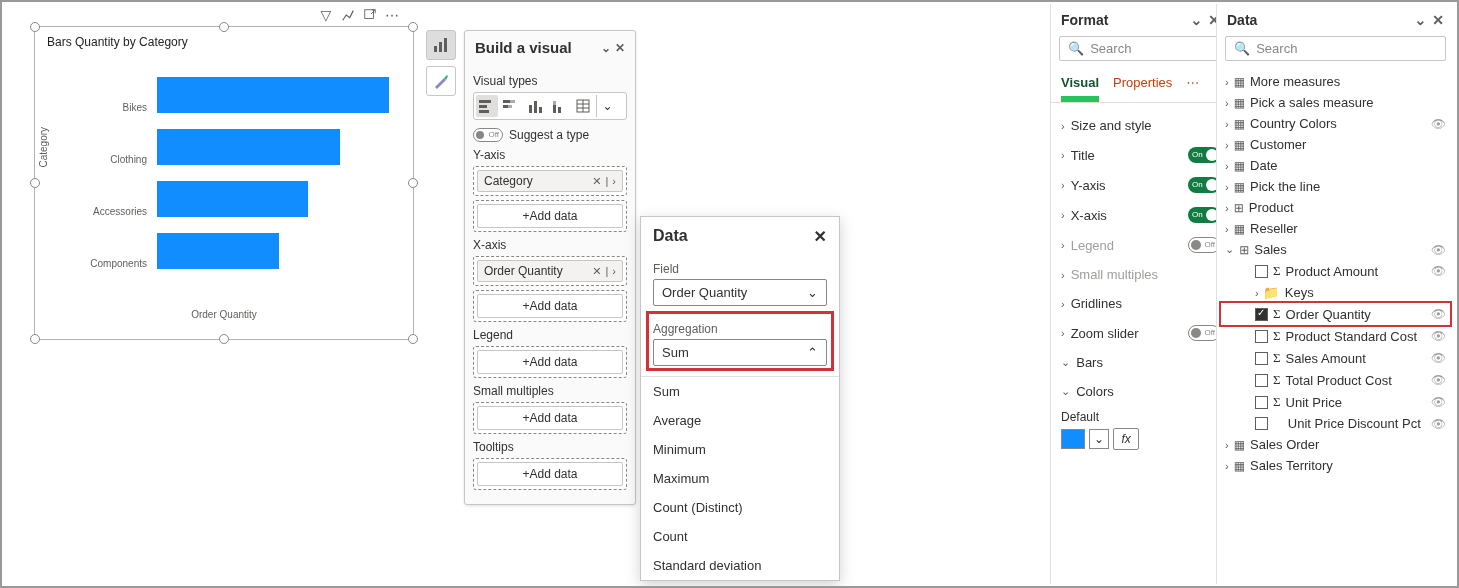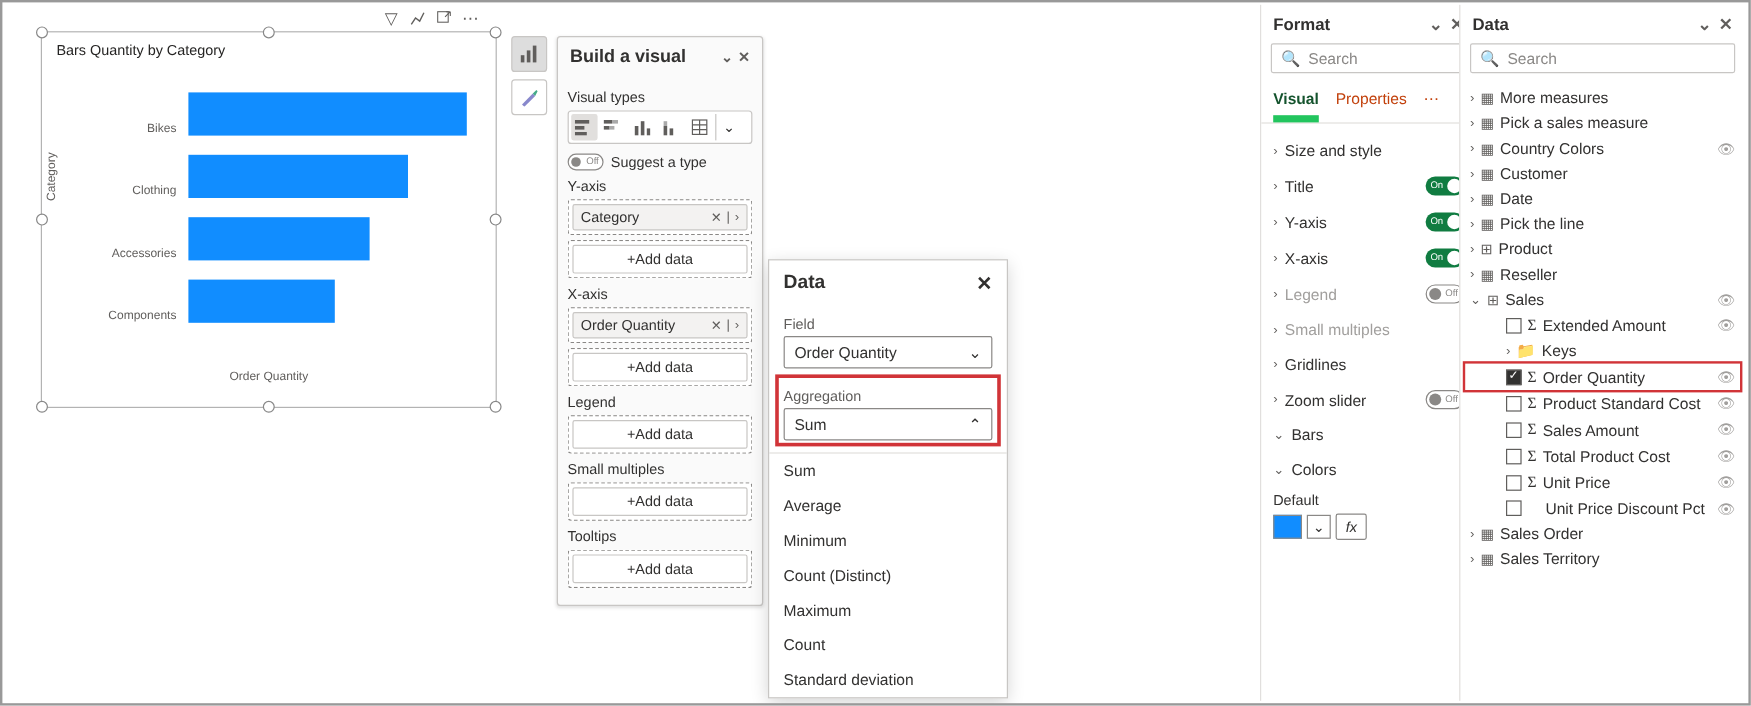--- a/index.html
+++ b/index.html
@@ -278,22 +278,22 @@
         <div class="dropdown">
             <span>Sum</span>
             <span>⌃</span>
           </div>
       </div>
     </div>
     <div class="agg-list">
       <div class="agg-item">Sum</div>
       <div class="agg-item">Average</div>
       <div class="agg-item">Minimum</div>
+      <div class="agg-item">Maximum</div>
       <div class="agg-item">Count (Distinct)</div>
-      <div class="agg-item">Maximum</div>
       <div class="agg-item">Count</div>
       <div class="agg-item">Standard deviation</div>
     </div>
   </div>
 </div>
 
 <div class="format-pane">
   <div class="side-hdr">
       <span>Format</span>
       <span class="ctrls">
@@ -452,21 +452,21 @@
       <div class="tree-row">
         <span class="chev">⌄</span>
         <span class="tbl-icon">⊞</span>
         <span>Sales</span>
         <span class="sp"></span>
         <span class="eye">👁</span>
       </div>
       <div class="tree-row indent2">
         <span class="cb"></span>
         <span class="sigma">Σ</span>
-        <span>Extended Amount</span>
+        <span>Product Amount</span>
         <span class="sp"></span>
         <span class="eye">👁</span>
       </div>
       <div class="tree-row indent2">
         <span class="chev">›</span>
         <span>📁</span>
         <span>Keys</span>
       </div>
       <div class="tree-row indent2 red-box">
         <span class="cb chk"></span>

